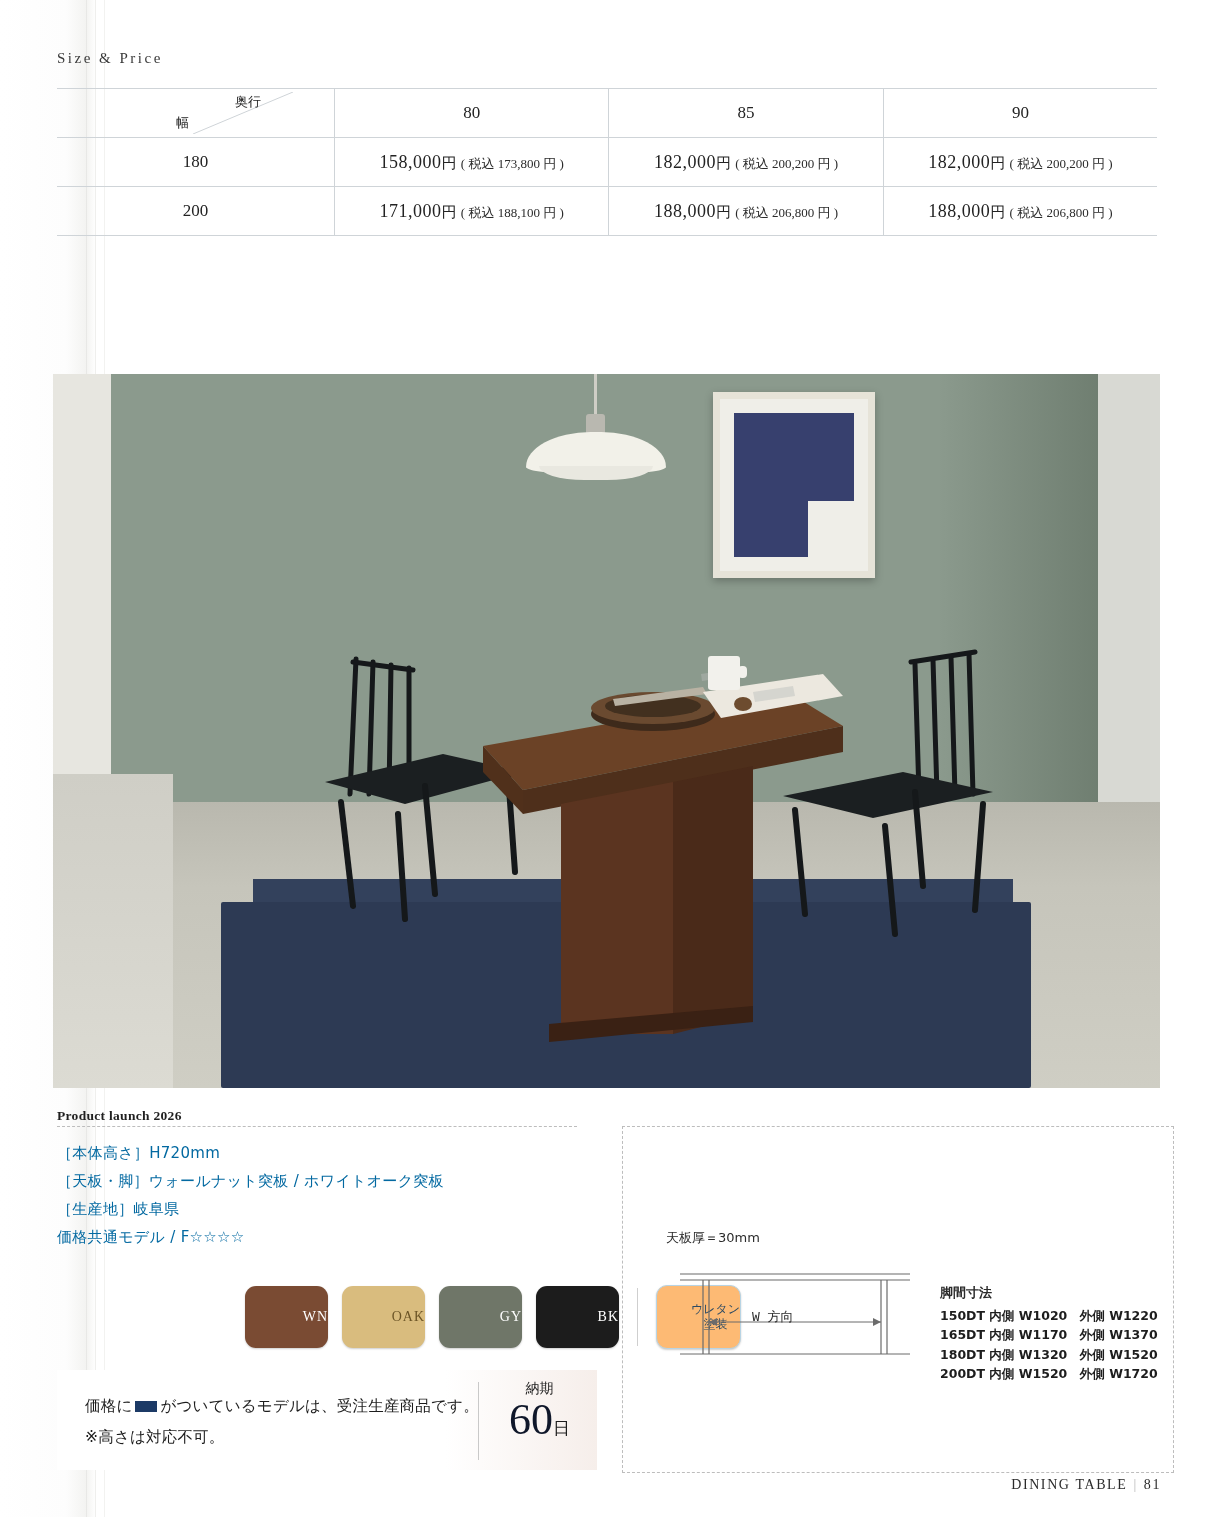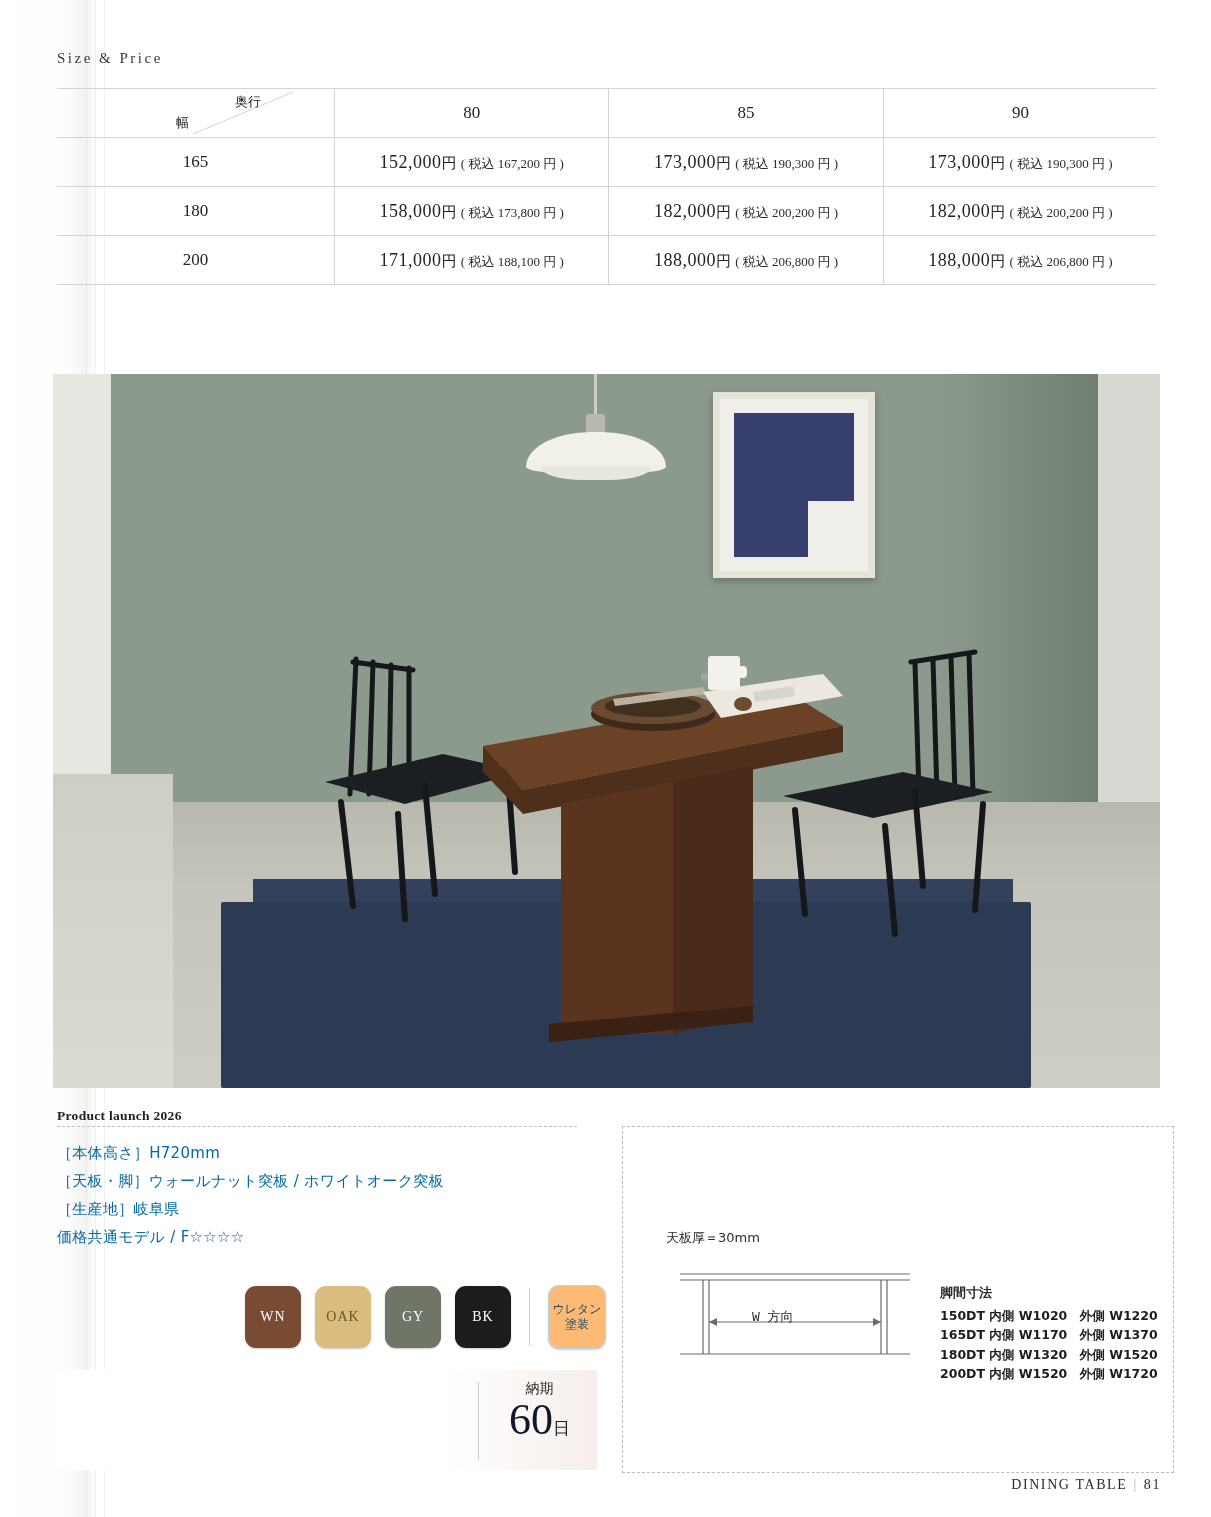--- a/index.html
+++ b/index.html
@@ -74,21 +74,21 @@
   
   .launch{position:absolute;left:57px;top:1108px;font-size:13.5px;font-weight:bold;letter-spacing:.3px;color:#1f1f1f;font-family:"Liberation Serif",serif;}
   .dashed-top{position:absolute;left:57px;top:1126px;width:520px;border-top:1px dashed #bdbdbd;}
   .spec{position:absolute;left:57px;font-size:15px;color:#0369a1;font-family:"DejaVu Sans",sans-serif;letter-spacing:.3px;}
   .spec1{top:1144px;}
   .spec2{top:1172px;}
   .spec3{top:1200px;}
   .spec4{top:1228px;}
 
   .swatches{position:absolute;left:245px;top:1285px;display:flex;gap:14px;align-items:center;}
-  .sw{width:56px;height:62px;border-radius:11px;display:flex;align-items:center;justify-content:center;
+  .sw{width:83px;height:62px;border-radius:11px;display:flex;align-items:center;justify-content:flex-end;
     font-size:14px;font-family:"Liberation Serif",serif;letter-spacing:1px;color:#ffffff;box-shadow:0 1px 2px rgba(0,0,0,.2);}
   .sw.wn{background:#7a4b33;}
   .sw.oak{background:#d9bc7e;color:#6b5426;}
   .sw.gy{background:#6f7668;}
   .sw.bk{background:#1c1c1c;}
   .sw.ure{background:#fdba74;color:#2c4a63;border:1px solid #b8d4e4;font-size:12px;line-height:1.25;text-align:center;font-family:"DejaVu Sans",sans-serif;letter-spacing:0;}
   .sw-sep{width:1px;height:58px;background:#cfcfcf;margin:0 4px;}
 
   .note{position:absolute;left:85px;top:1396px;width:400px;}
   .note-line{font-size:15.5px;font-family:"DejaVu Sans",sans-serif;color:#1d1d1d;letter-spacing:.2px;}
@@ -138,35 +138,20 @@
           <span class="corner-depth">奥行</span>
           <span class="corner-width">幅</span>
         </div>
       </th>
       <th>80</th>
       <th>85</th>
       <th>90</th>
     </tr>
 
 
-    <tr>
-      <td class="rowlabel">165</td>
-      <td>
-        <span class="price-main">152,000</span><span class="price-yen">円</span>
-        <span class="price-tax">( 税込 167,200 円 )</span>
-      </td>
-      <td>
-        <span class="price-main">173,000</span><span class="price-yen">円</span>
-        <span class="price-tax">( 税込 190,300 円 )</span>
-      </td>
-      <td>
-        <span class="price-main">173,000</span><span class="price-yen">円</span>
-        <span class="price-tax">( 税込 190,300 円 )</span>
-      </td>
-    </tr>
 
     <tr>
       <td class="rowlabel">180</td>
       <td>
         <span class="price-main">158,000</span><span class="price-yen">円</span>
         <span class="price-tax">( 税込 173,800 円 )</span>
       </td>
       <td>
         <span class="price-main">182,000</span><span class="price-yen">円</span>
         <span class="price-tax">( 税込 200,200 円 )</span>
@@ -287,20 +272,26 @@
         <span>BK</span>
       </div>
     <div class="sw-sep"></div>
     <div class="sw ure">
       <div><span>ウレタン</span><br>
       <span>塗装</span></div>
     </div>
   </div>
 
   <div class="noteblock"></div>
+  <div class="note">
+    <div class="note-line">
+      <span>価格に</span><span class="chip"></span><span>がついているモデルは、受注生産商品です。</span>
+    </div>
+    <div class="note-line note-line2">※高さは対応不可。</div>
+  </div>
   <div class="lead-divider"></div>
   <div class="lead">
     <div class="lead-label">納期</div>
     <div><span class="lead-num">60</span><span class="lead-unit">日</span></div>
   </div>
 
   <div class="dbox"></div>
   <div class="dbox-thick">天板厚＝30mm</div>
   <svg class="draw" viewBox="0 0 240 100">
     <line x1="5" y1="12" x2="235" y2="12" stroke="#6b6b6b" stroke-width="1.2"></line>

